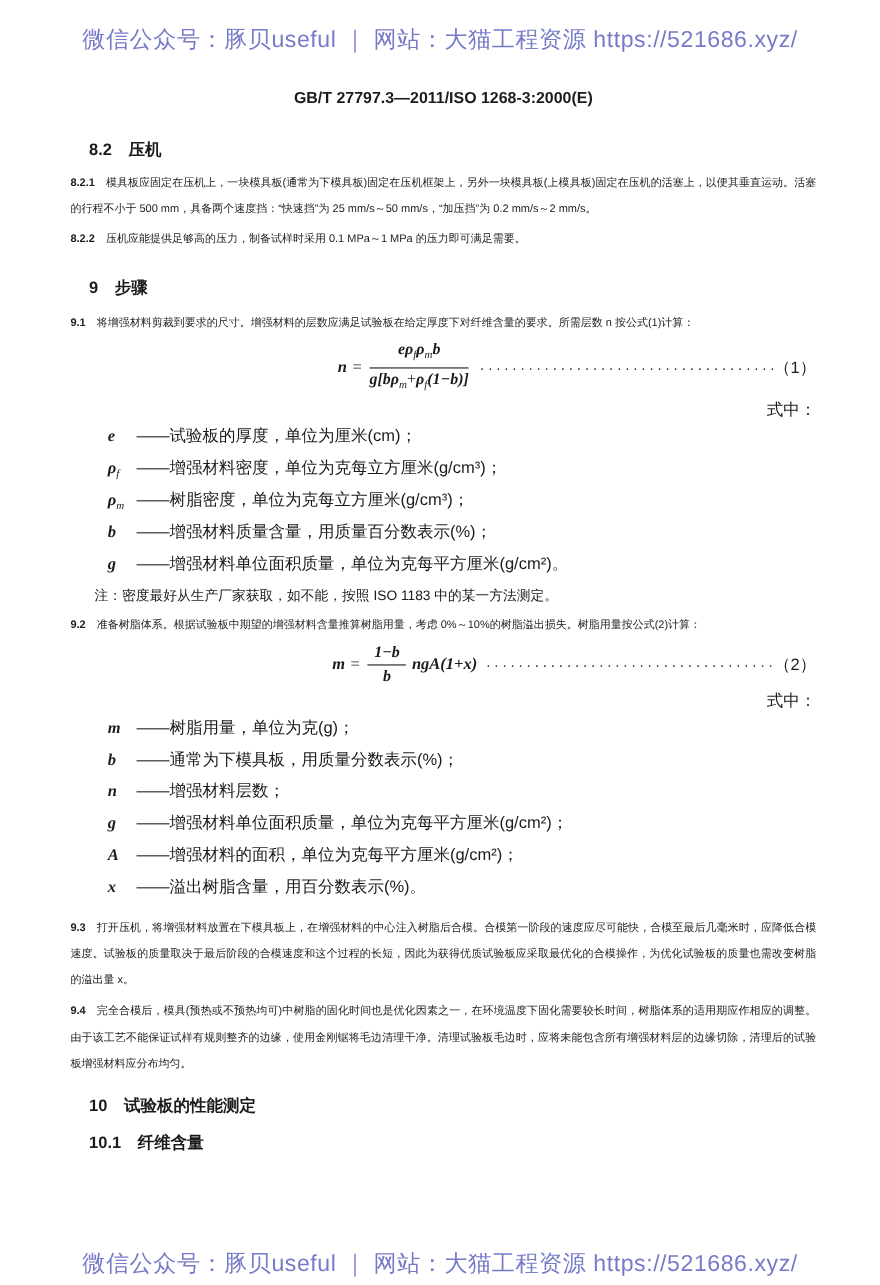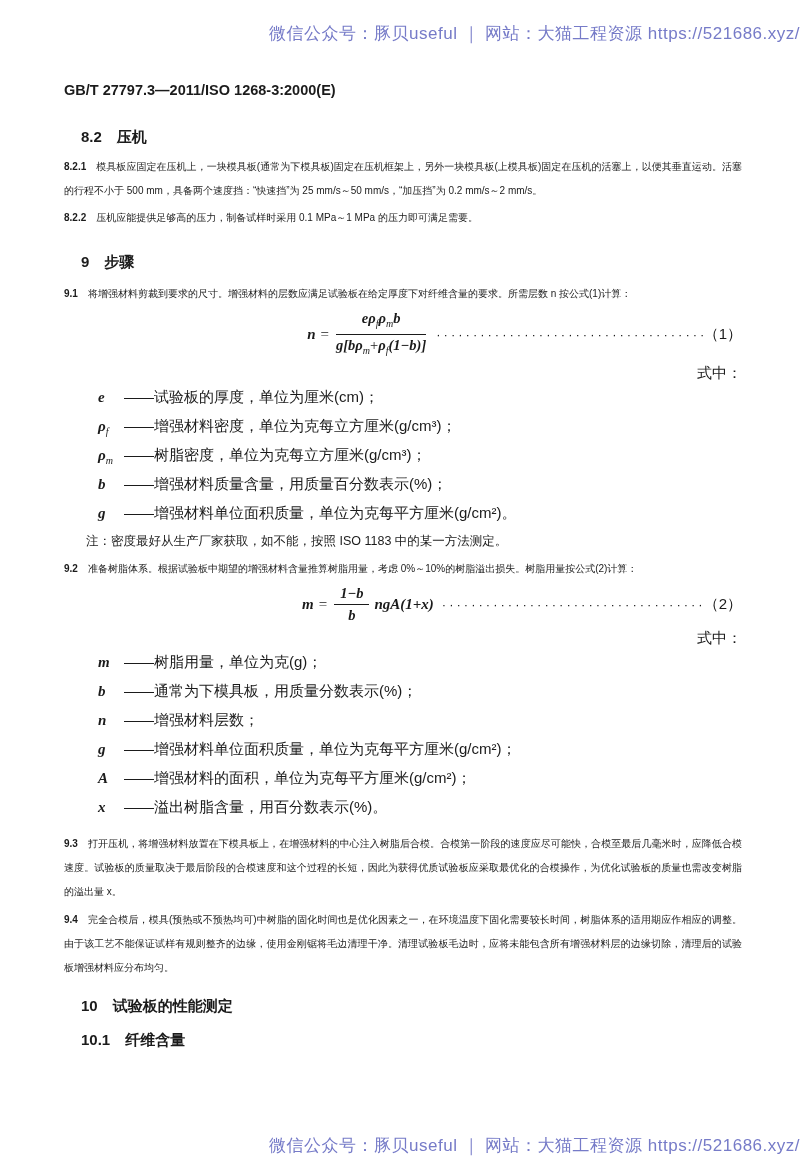--- a/index.html
+++ b/index.html
@@ -4,28 +4,28 @@
 <style>
   * { margin:0; padding:0; box-sizing:border-box; }
   html,body { width:800px; }
   body {
     width:800px; height:1168px; background:#ffffff;
     font-family:"Liberation Sans","DejaVu Sans",sans-serif;
     color:#1b1b1b;
   }
   .page { position:relative; width:800px; height:1168px; overflow:hidden; background:#ffffff; }
   .wm {
-    position:absolute; left:0; width:100%; text-align:right;
-    font-size:17px; letter-spacing:0.5px; color:var(--wm-color,#767bc8);
+    position:absolute; left:0; width:100%; text-align:center;
+    font-size:21px; letter-spacing:0.5px; color:var(--wm-color,#767bc8);
     white-space:nowrap;
   }
   .wm-top { top:22px; }
   .wm-bottom { top:1134px; }
   .content { position:absolute; left:64px; right:58px; top:82px; }
-  .doc-code { text-align:left; font-weight:bold; font-size:14.5px; line-height:17px; }
+  .doc-code { text-align:center; font-weight:bold; font-size:14.5px; line-height:17px; }
   .h { font-weight:bold; font-size:15px; line-height:20px;margin-left:17px; }
   .para { font-size:10px; line-height:24px; text-align:justify; }
   .cnum { font-weight:bold; margin-right:10px; }
   .shizhong { padding-left:30px; font-size:15px; line-height:24px;text-align:right; }
   .def { padding-left:34px; font-size:15px; line-height:23px; }
   .def .sym { display:inline-block; min-width:26px; }
   .mv { font-family:"Liberation Serif","DejaVu Serif",serif; font-style:italic;font-weight:bold; }
   sub { font-family:"Liberation Serif","DejaVu Serif",serif; font-style:italic; font-size:10px; }
   .note { padding-left:22px; font-size:12.5px; line-height:19px; }
   .formula { display:flex; align-items:center; font-size:15px; }

